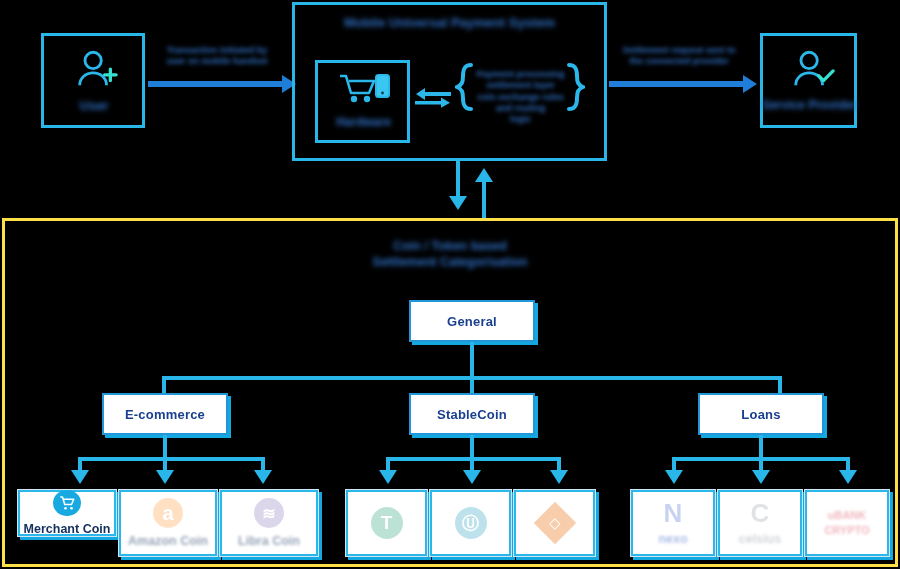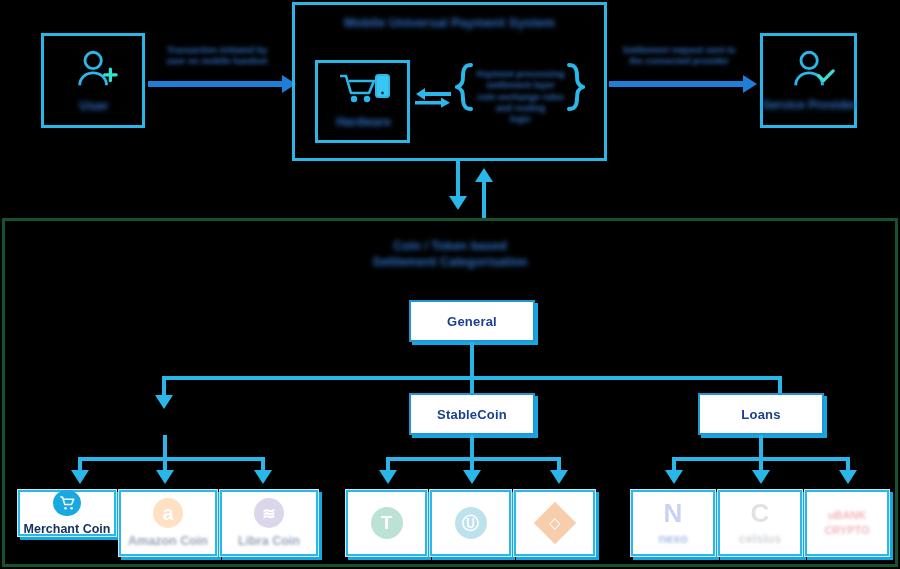--- a/index.html
+++ b/index.html
@@ -64,21 +64,21 @@
     border-left: 14px solid #1f7fd8;
   }
   .shaft-blue { background: #1f7fd8; height: 6px; }
 
   
   .usr-icon { width: 46px; height: 46px; }
 
   
   #bottom-panel {
     left: 2px; top: 218px; width: 896px; height: 349px;
-    border: 3px solid #14532d;
+    border: 3px solid #fde047;
     background: #000;
   }
   .coin-card {
     background:#fff;
     border:1px solid #cfe6f5;
     box-shadow: 3px 3px 0 #14a8e0, 0 0 0 2px #2bb7ea inset;
     display:flex; flex-direction:column; align-items:center; justify-content:center;
     gap:6px;
   }
   .coin-name { font-size: 12.5px; font-weight: bold; color:#13305e; }
@@ -180,20 +180,23 @@
 
     <div class="abs line-v" style="left:157px; top:155px; height:24px;"></div>
     <div class="abs arrow-down" style="left:150px; top:174px;"></div>
 
     <div class="abs line-v" style="left:465px; top:155px; height:24px;"></div>
     <div class="abs arrow-down" style="left:458px; top:174px;"></div>
 
     <div class="abs line-v" style="left:773px; top:155px; height:24px;"></div>
     <div class="abs arrow-down" style="left:766px; top:174px;"></div>
 
+    <div class="abs whitebox" style="left:97px; top:172px; width:126px; height:42px;">
+      <span class="boxlabel">E-commerce</span>
+    </div>
     <div class="abs whitebox" style="left:693px; top:172px; width:126px; height:42px;">
       <span class="boxlabel">Loans</span>
     </div>
     <div class="abs whitebox" style="left:404px; top:172px; width:126px; height:42px;">
       <span class="boxlabel">StableCoin</span>
     </div>
 
     <div class="abs line-v" style="left:158px; top:214px; height:24px;"></div>
     <div class="abs line-h" style="left:73px; top:236px; width:187px;"></div>
     <div class="abs line-v" style="left:73px; top:236px; height:16px;"></div>

